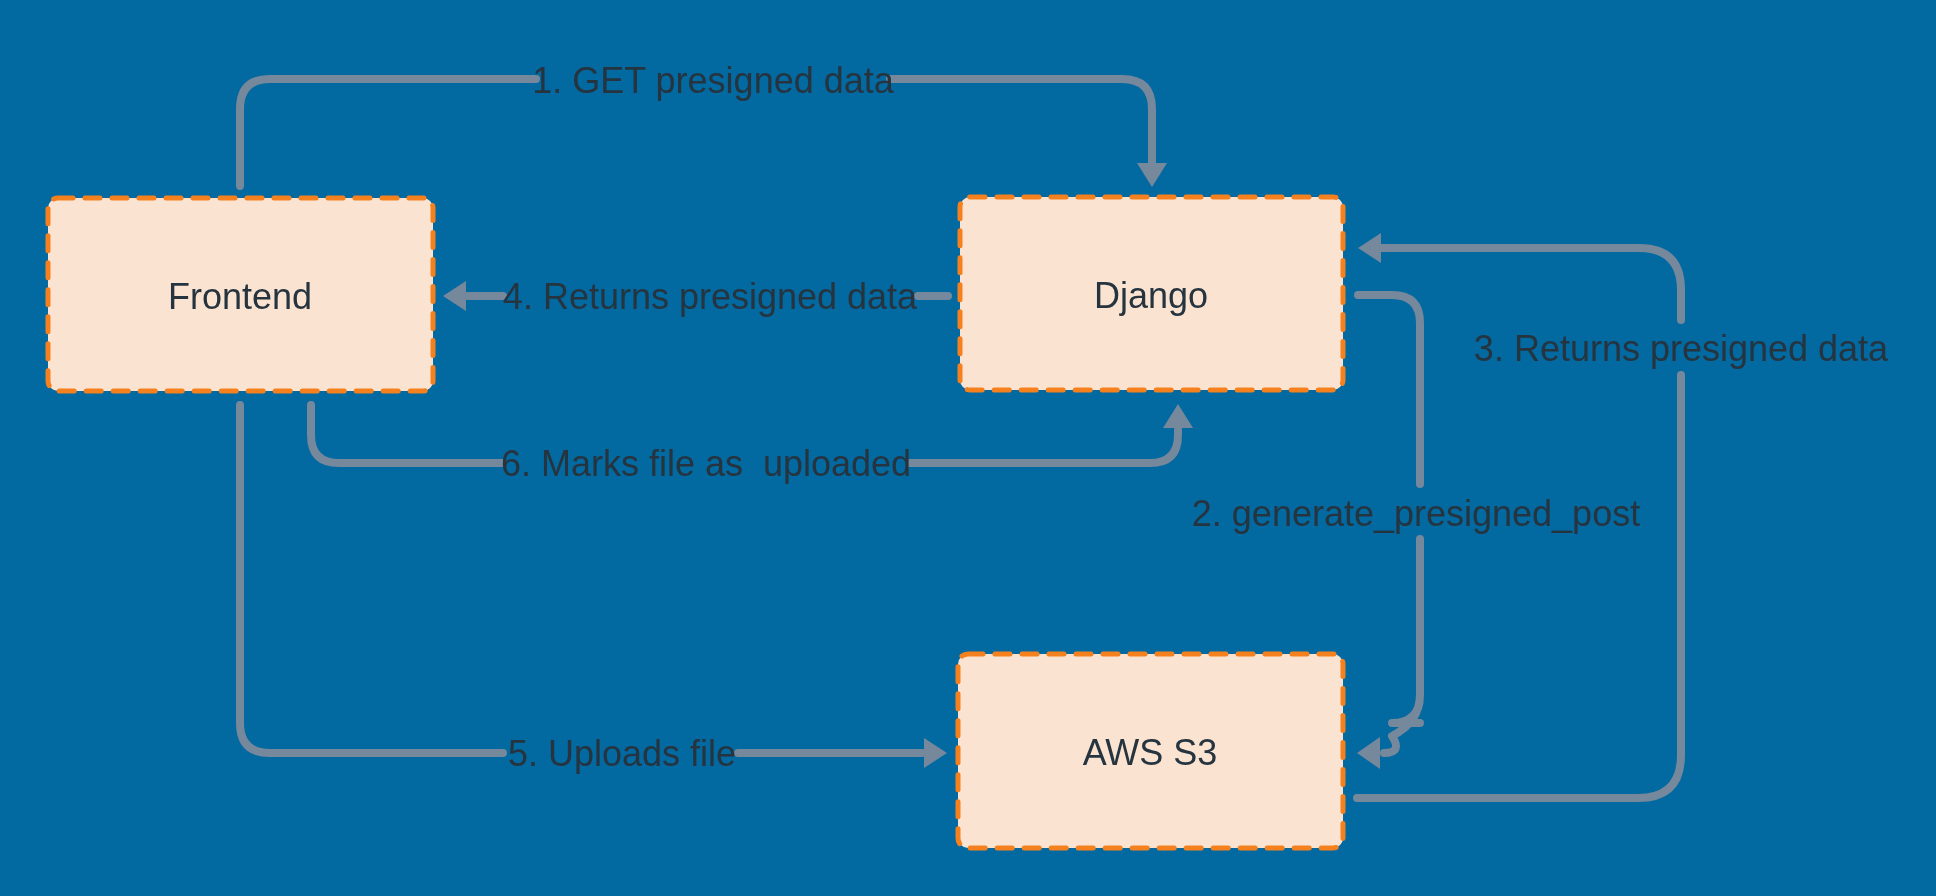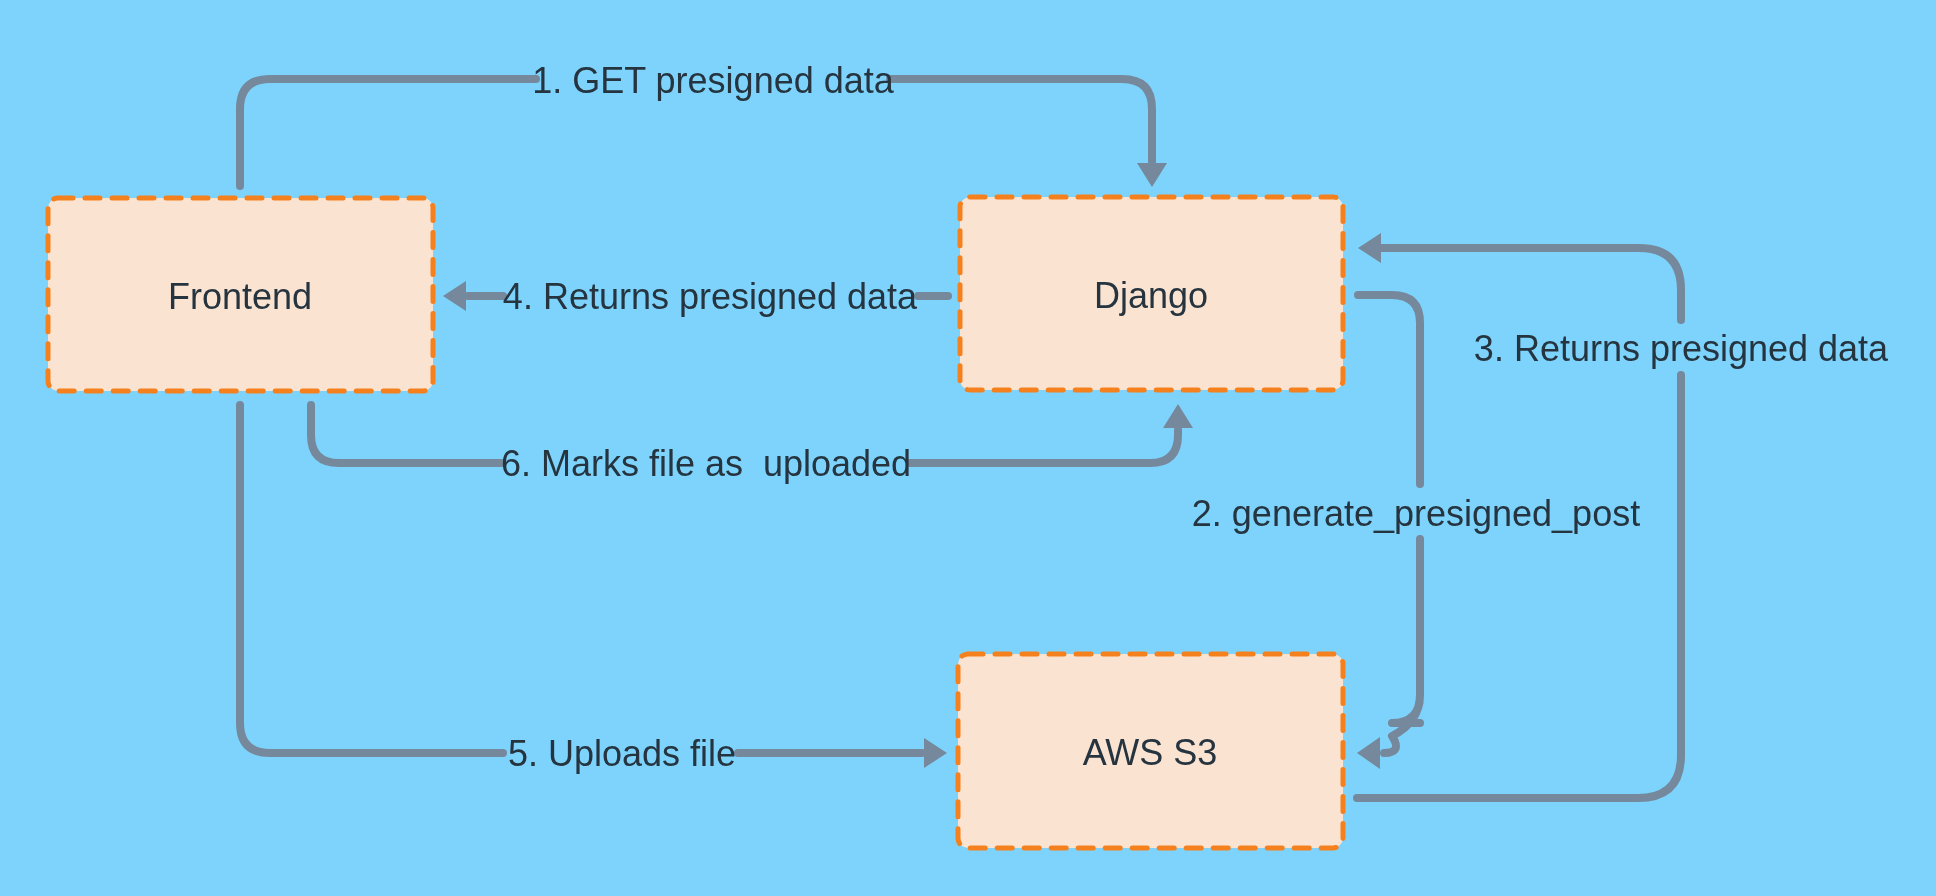--- a/index.html
+++ b/index.html
@@ -4,21 +4,21 @@
 <style>
   html, body {
     margin: 0;
     padding: 0;
     background: #edf1f5;
   }
   .canvas {
     position: relative;
     width: 1936px;
     height: 896px;
-    background: #7dd3fc;
+    background: #0369a1;
     overflow: hidden;
   }
   svg {
     display: block;
   }
   .diagram-text {
     font-family: "Liberation Sans", "DejaVu Sans", sans-serif;
     font-size: 36px;
     fill: #25343f;
     white-space: pre;

